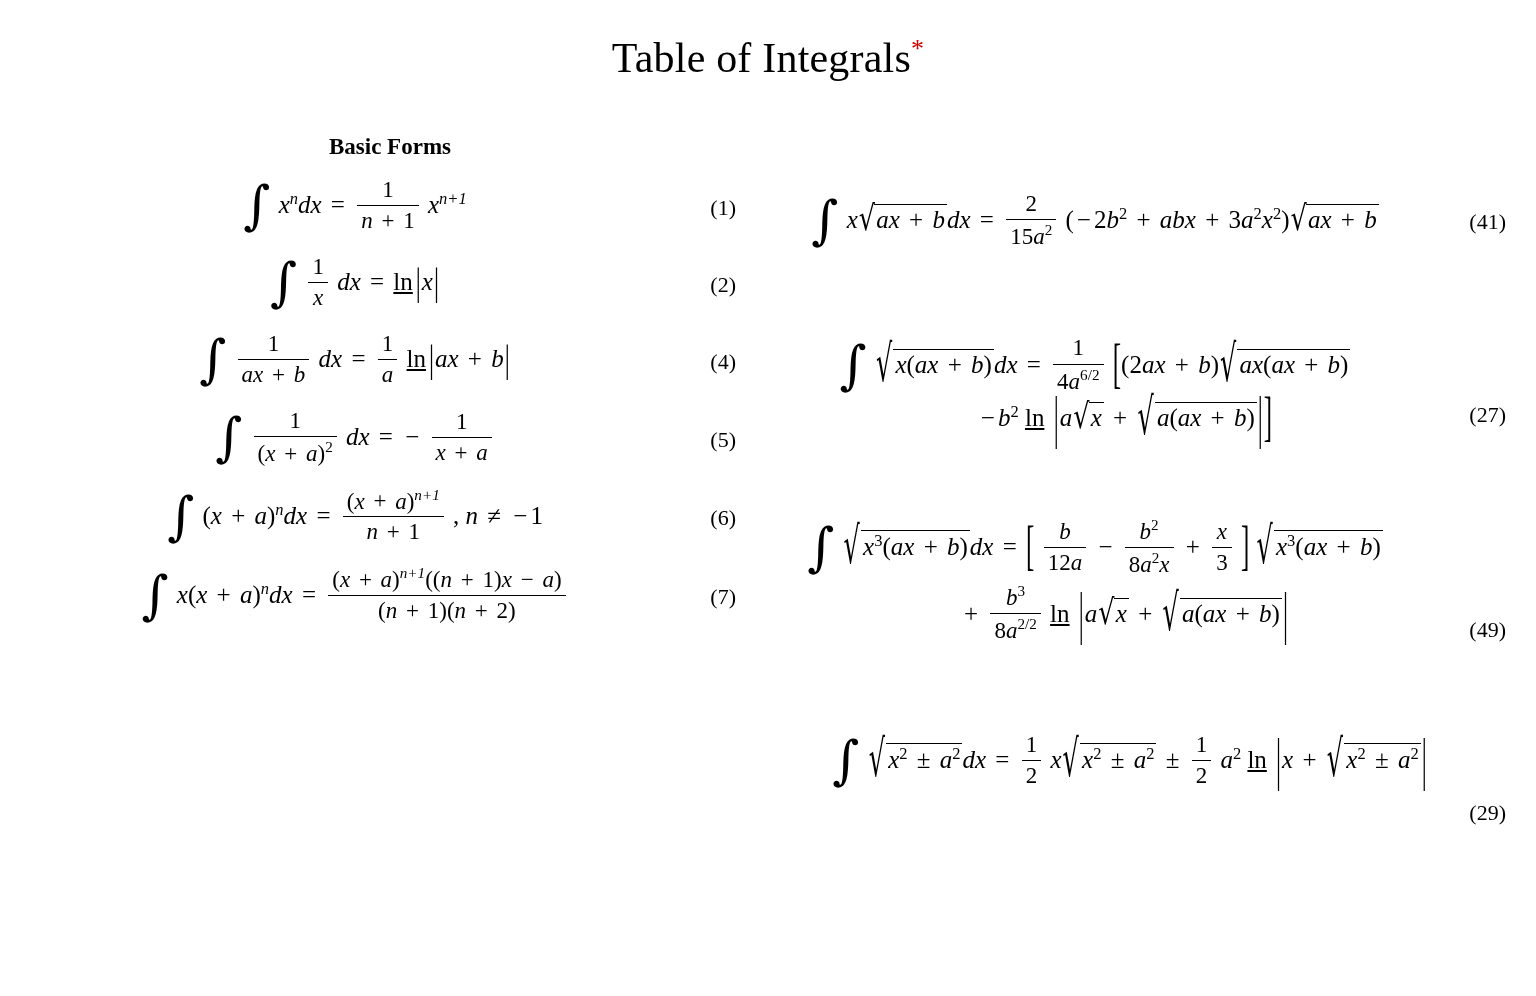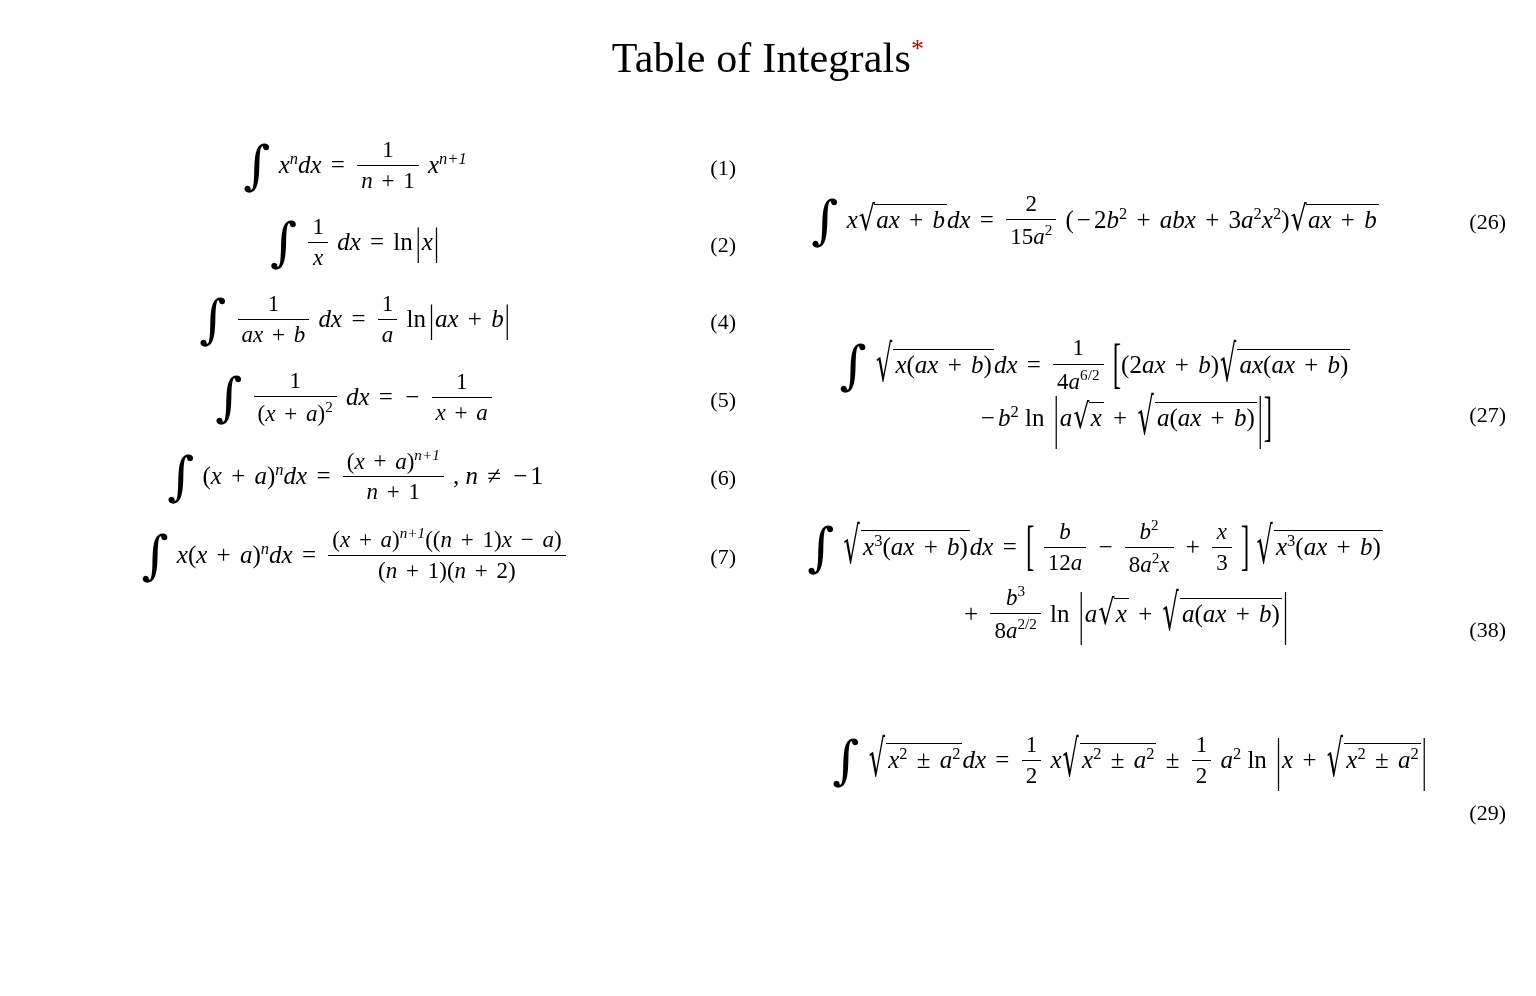--- a/index.html
+++ b/index.html
@@ -145,40 +145,41 @@
     border-top: 1.3px solid #000;
     padding: 1px 2px 0 2px;
   }
   .sqrt.tall > .rad { transform: translateY(-50%) scaleY(2.0); }
   .sqrt.tall { padding-left: 0.7em; }
   .bigger { font-style: normal; display: inline-block; transform: scaleY(2.2); }
   .abs { font-style: normal; display: inline-block; transform: scaleY(1.6); padding: 0 1px; }
   .abs2 { font-style: normal; display: inline-block; transform: scaleY(2.4); padding: 0 1px; }
 
   .op { font-style: normal; padding: 0 3px; }
-  .fn { font-style: normal; padding-right: 2px; }
+  .fn { font-style: normal; padding-right: 2px; text-decoration: underline; }
 
   .cont {
     display: block;
     text-align: center;
     margin-top: 4px;
   }
   .indent-right { padding-left: 60px; }
 </style>
 </head>
 <body>
 
 <div class="page">
 
   <div class="doc-title">
     <span class="title-text">Table of Integrals</span><span class="asterisk">*</span>
   </div>
 
   <div class="col col-left">
 
+    <div class="section-heading first">Basic Forms</div>
 
     <div class="eq-row">
       <span class="eq-body">
         <span class="intsign">∫</span>
         <span class="m">x</span><sup>n</sup><span class="m">dx</span>
         <span class="op">=</span>
         <span class="frac"><span class="num up">1</span><span class="den"><span class="m">n</span> <span class="op">+</span> 1</span></span>
         <span class="m">x</span><sup>n+1</sup>
       </span>
       <span class="eq-tag tag-mid">(1)</span>
@@ -247,21 +248,21 @@
   <div class="col col-right">
 
     <div class="eq-row" style="margin-top:72px;">
       <span class="eq-body">
         <span class="intsign">∫</span>
         <span class="m">x</span><span class="sqrt"><span class="rad">√</span><span class="radicand"><span class="m">ax</span> <span class="op">+</span> <span class="m">b</span></span></span><span class="m">dx</span>
         <span class="op">=</span>
         <span class="frac"><span class="num up">2</span><span class="den">15<span class="m">a</span><sup class="upr">2</sup></span></span>
         (<span class="op">−</span>2<span class="m">b</span><sup class="upr">2</sup> <span class="op">+</span> <span class="m">abx</span> <span class="op">+</span> 3<span class="m">a</span><sup class="upr">2</sup><span class="m">x</span><sup class="upr">2</sup>)<span class="sqrt"><span class="rad">√</span><span class="radicand"><span class="m">ax</span> <span class="op">+</span> <span class="m">b</span></span></span>
       </span>
-      <span class="eq-tag tag-mid">(26)</span>
+      <span class="eq-tag tag-mid">(41)</span>
     </div>
 
     <div class="eq-row" style="margin-top:84px;">
       <span class="eq-body">
         <span class="intsign">∫</span>
         <span class="sqrt tall"><span class="rad">√</span><span class="radicand"><span class="m">x</span>(<span class="m">ax</span> <span class="op">+</span> <span class="m">b</span>)</span></span><span class="m">dx</span>
         <span class="op">=</span>
         <span class="frac"><span class="num up">1</span><span class="den">4<span class="m">a</span><sup class="upr">6/2</sup></span></span>
         <span class="bigger">[</span>(2<span class="m">ax</span> <span class="op">+</span> <span class="m">b</span>)<span class="sqrt tall"><span class="rad">√</span><span class="radicand"><span class="m">ax</span>(<span class="m">ax</span> <span class="op">+</span> <span class="m">b</span>)</span></span>
       </span>
@@ -285,21 +286,21 @@
         <span class="frac"><span class="num m">x</span><span class="den up">3</span></span>
         <span class="bigger">]</span>
         <span class="sqrt tall"><span class="rad">√</span><span class="radicand"><span class="m">x</span><sup class="upr">3</sup>(<span class="m">ax</span> <span class="op">+</span> <span class="m">b</span>)</span></span>
       </span>
       <span class="eq-body cont indent-right">
         <span class="op">+</span>
         <span class="frac"><span class="num"><span class="m">b</span><sup class="upr">3</sup></span><span class="den">8<span class="m">a</span><sup class="upr">2/2</sup></span></span>
         <span class="fn">ln</span>
         <span class="abs2">|</span><span class="m">a</span><span class="sqrt"><span class="rad">√</span><span class="radicand"><span class="m">x</span></span></span> <span class="op">+</span> <span class="sqrt tall"><span class="rad">√</span><span class="radicand"><span class="m">a</span>(<span class="m">ax</span> <span class="op">+</span> <span class="m">b</span>)</span></span><span class="abs2">|</span>
       </span>
-      <span class="eq-tag">(38)</span>
+      <span class="eq-tag">(49)</span>
     </div>
 
     <div class="eq-row" style="margin-top:86px;">
       <span class="eq-body" style="padding-right:0;">
         <span class="intsign">∫</span>
         <span class="sqrt tall"><span class="rad">√</span><span class="radicand"><span class="m">x</span><sup class="upr">2</sup> <span class="op">±</span> <span class="m">a</span><sup class="upr">2</sup></span></span><span class="m">dx</span>
         <span class="op">=</span>
         <span class="frac"><span class="num up">1</span><span class="den up">2</span></span>
         <span class="m">x</span><span class="sqrt tall"><span class="rad">√</span><span class="radicand"><span class="m">x</span><sup class="upr">2</sup> <span class="op">±</span> <span class="m">a</span><sup class="upr">2</sup></span></span>
         <span class="op">±</span>

